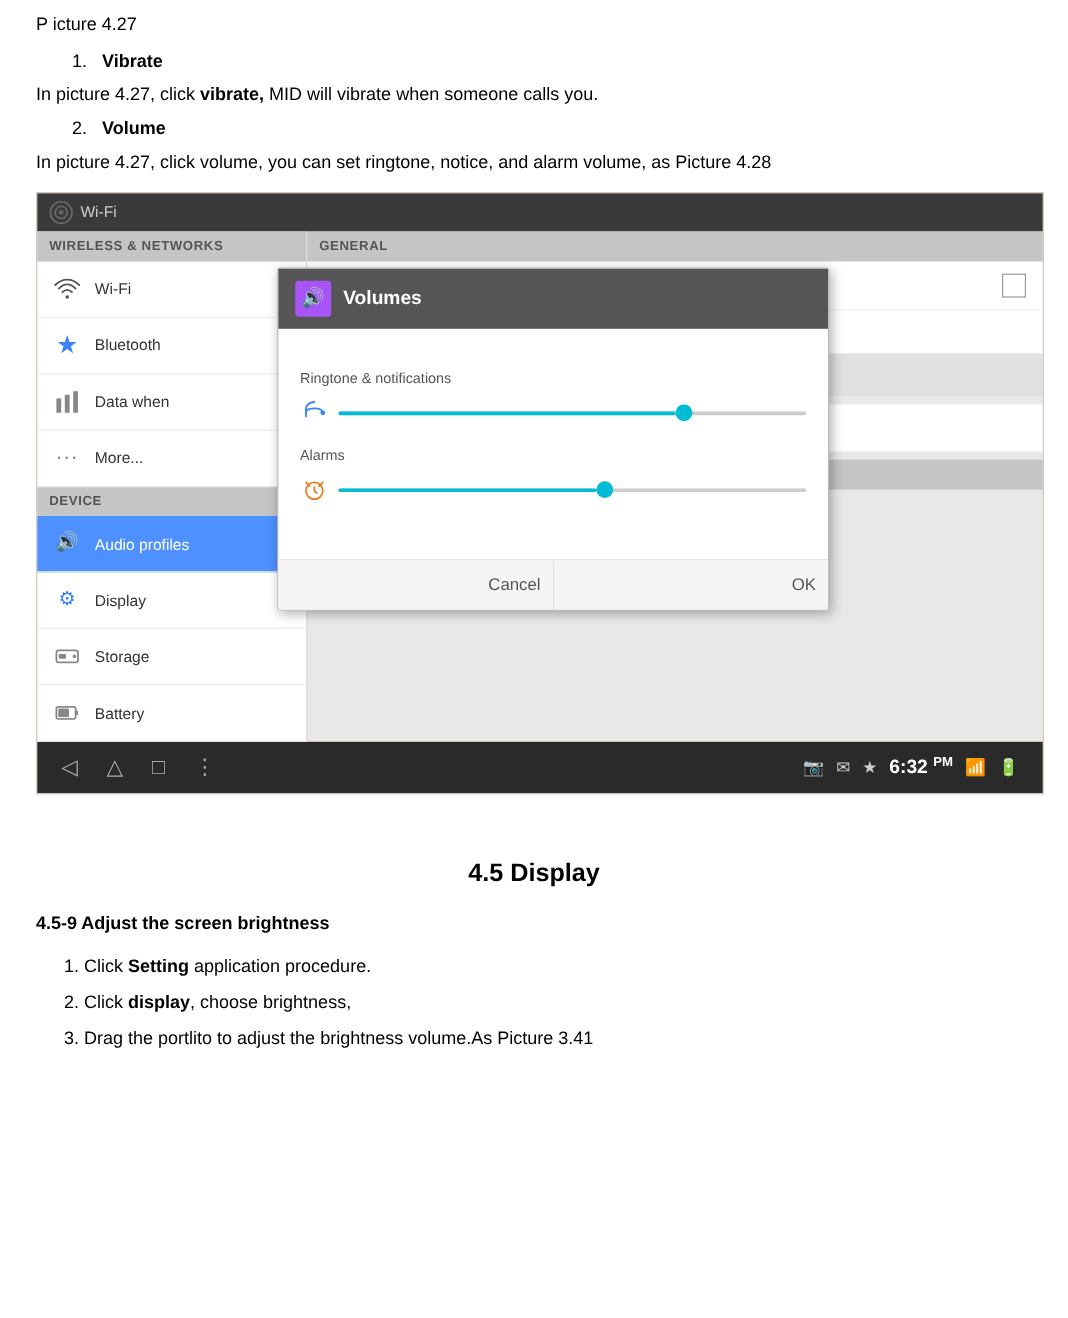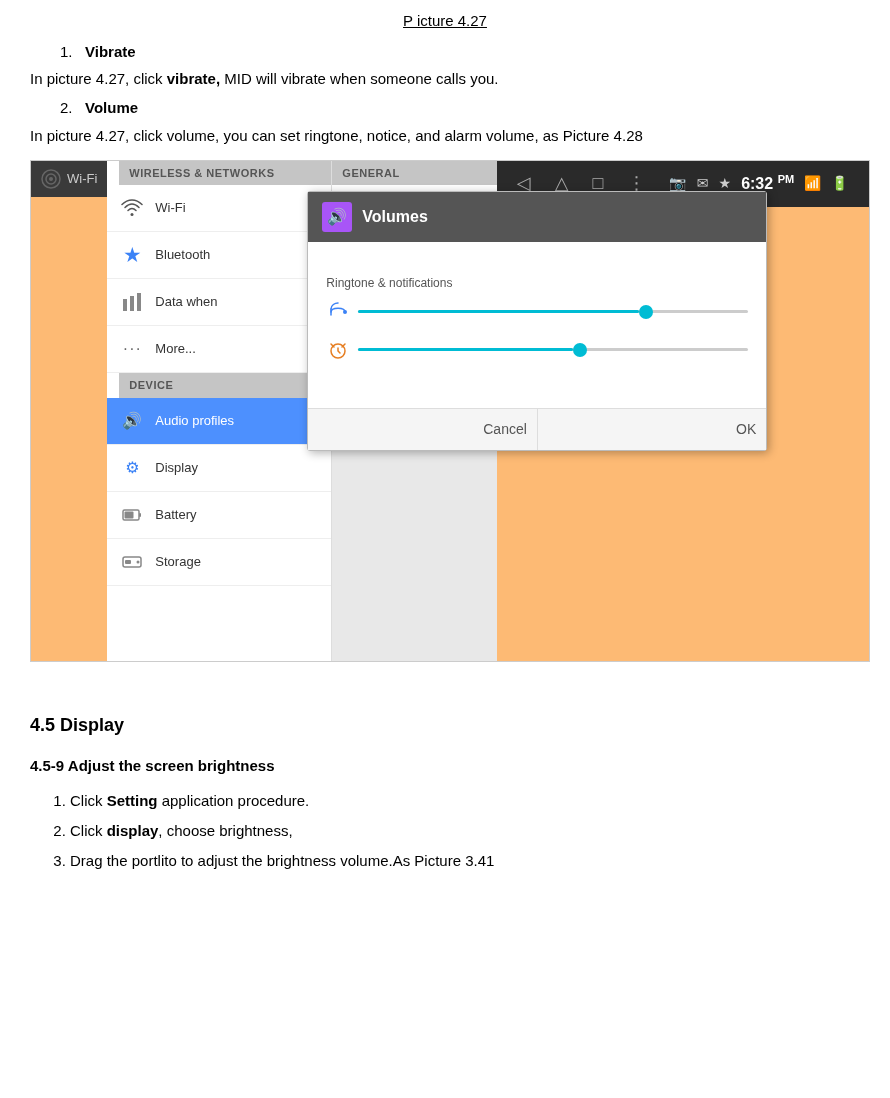--- a/index.html
+++ b/index.html
@@ -9,25 +9,24 @@
       font-family: Arial, sans-serif;
       background: #fff;
       color: #000;
       font-size: 15px;
       line-height: 1.5;
     }
     .page {
       padding: 10px 30px 30px 30px;
     }
     .centered-title {
-      text-align: center;
+      text-align: left;
       font-size: 15px;
       font-weight: normal;
       margin-bottom: 8px;
-      text-decoration: underline;
     }
     .list-item {
       margin-left: 30px;
       margin-bottom: 4px;
     }
     .list-item .label {
       font-weight: bold;
     }
     .paragraph {
       margin-bottom: 6px;
@@ -38,21 +37,21 @@
       border: 1px solid #ccc;
       width: 840px;
       margin: 12px auto;
       background: #e8e8e8;
       position: relative;
       overflow: hidden;
     }
     
     .android-ui {
       display: flex;
-      flex-direction: row;
+      flex-direction: column;
       width: 100%;
       height: 500px;
       background: #fdba74;
       position: relative;
     }
     
     .android-topbar {
       background: #3a3a3a;
       height: 36px;
       display: flex;
@@ -72,21 +71,20 @@
       border-right: 1px solid #ddd;
       flex-shrink: 0;
     }
     .section-header {
       background: #c5c5c5;
       padding: 4px 10px;
       font-size: 11px;
       color: #555;
       font-weight: bold;
       letter-spacing: 0.5px;
-      margin-left: 12px;
     }
     .settings-item {
       display: flex;
       align-items: center;
       padding: 10px 12px;
       font-size: 13px;
       color: #333;
       border-bottom: 1px solid #eee;
     }
     .settings-item.active {
@@ -245,24 +243,25 @@
       font-size: 13px;
     }
     .time-text {
       font-size: 16px;
       font-weight: bold;
       color: #fff;
     }
 
     
     .section-title-large {
-      font-size: 18px;
+      font-size: 21px;
       font-weight: bold;
       margin-top: 50px;
       margin-bottom: 16px;
+      text-align: center;
     }
     .section-subtitle {
       font-size: 15px;
       font-weight: bold;
       margin-bottom: 12px;
     }
     .ordered-list {
       margin-left: 40px;
       margin-bottom: 6px;
     }
@@ -356,37 +355,37 @@
           </div>
 
           <div class="settings-item">
             <span class="item-icon" style="color:#3b82f6; font-size:16px;">⚙</span>
             <span>Display</span>
           </div>
 
           <div class="settings-item">
             <span class="item-icon">
               <svg width="22" height="22" viewBox="0 0 22 22" fill="none">
+                <rect x="2" y="6" width="18" height="10" rx="2" stroke="#888" stroke-width="1.5" fill="none"></rect>
+                <rect x="4" y="9" width="6" height="4" rx="1" fill="#888"></rect>
+                <circle cx="17" cy="11" r="1.5" fill="#888"></circle>
+              </svg>
+            </span>
+            <span>Storage</span>
+          </div>
+
+          <div class="settings-item">
+            <span class="item-icon">
+              <svg width="22" height="22" viewBox="0 0 22 22" fill="none">
                 <rect x="2" y="6" width="16" height="10" rx="1.5" stroke="#888" stroke-width="1.5" fill="none"></rect>
                 <rect x="18" y="9" width="2" height="4" rx="1" fill="#888"></rect>
                 <rect x="3.5" y="7.5" width="9" height="7" rx="1" fill="#888"></rect>
               </svg>
             </span>
             <span>Battery</span>
-          </div>
-
-          <div class="settings-item">
-            <span class="item-icon">
-              <svg width="22" height="22" viewBox="0 0 22 22" fill="none">
-                <rect x="2" y="6" width="18" height="10" rx="2" stroke="#888" stroke-width="1.5" fill="none"></rect>
-                <rect x="4" y="9" width="6" height="4" rx="1" fill="#888"></rect>
-                <circle cx="17" cy="11" r="1.5" fill="#888"></circle>
-              </svg>
-            </span>
-            <span>Storage</span>
           </div>
         </div>
 
         <div class="right-panel">
           <div class="right-section-header">GENERAL</div>
           <div class="right-item">
             <div class="right-item-checkbox"></div>
           </div>
           <div class="right-item" style="height:36px;"></div>
           <div class="right-item" style="height:36px; background:#e0e0e0;"></div>
@@ -414,20 +413,21 @@
                   <circle cx="18" cy="11" r="2" fill="#3b82f6"></circle>
                   <path d="M4 8 C4 4 8 2 11 2" stroke="#3b82f6" stroke-width="1.5" stroke-linecap="round" fill="none"></path>
                 </svg>
               </div>
               <div class="slider-track">
                 <div class="slider-fill" style="width:72%"></div>
                 <div class="slider-thumb" style="left:72%"></div>
               </div>
             </div>
 
+            <div class="dialog-section-label">Alarms</div>
             <div class="slider-row">
               <div class="slider-icon">
                 <svg width="22" height="22" viewBox="0 0 22 22" fill="none">
                   <circle cx="11" cy="12" r="7" stroke="#e67e22" stroke-width="1.5" fill="none"></circle>
                   <path d="M11 9v3l2 2" stroke="#e67e22" stroke-width="1.5" stroke-linecap="round"></path>
                   <path d="M4 5 L7 8" stroke="#e67e22" stroke-width="1.5" stroke-linecap="round"></path>
                   <path d="M18 5 L15 8" stroke="#e67e22" stroke-width="1.5" stroke-linecap="round"></path>
                 </svg>
               </div>
               <div class="slider-track">

